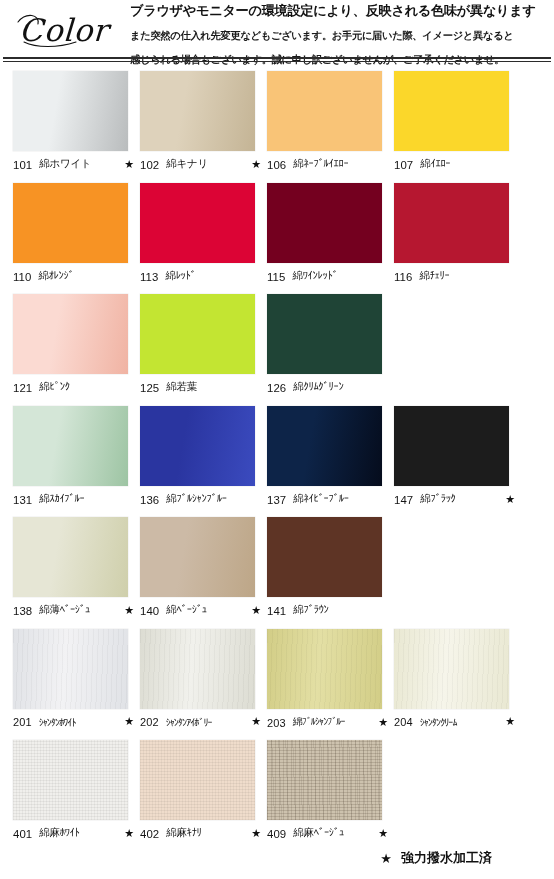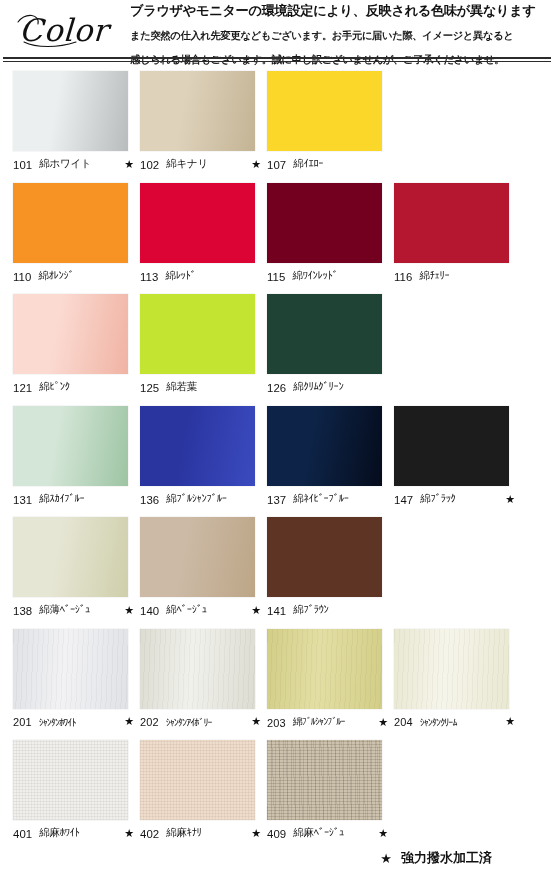--- a/index.html
+++ b/index.html
@@ -193,20 +193,28 @@
       </div>
       <div class="cell">
         <div class="swatch" style="background:linear-gradient(100deg,#ded2bb 0%,#ded2bb 38%,#c4b495 100%);"></div>
         <div class="caption">
           <span class="code">102</span>
           <span class="cname">綿キナリ</span>
           <span class="star">★</span>
         </div>
       </div>
       <div class="cell">
+        <div class="swatch" style="background:#f9c477;"></div>
+        <div class="caption">
+          <span class="code">106</span>
+          <span class="cname">綿ﾈｰﾌﾞﾙｲｴﾛｰ</span>
+          <span class="star hidden"></span>
+        </div>
+      </div>
+      <div class="cell">
         <div class="swatch" style="background:#fbd72a;"></div>
         <div class="caption">
           <span class="code">107</span>
           <span class="cname">綿ｲｴﾛｰ</span>
           <span class="star hidden"></span>
         </div>
       </div>
     </div>
     <div class="row">
       <div class="cell">

